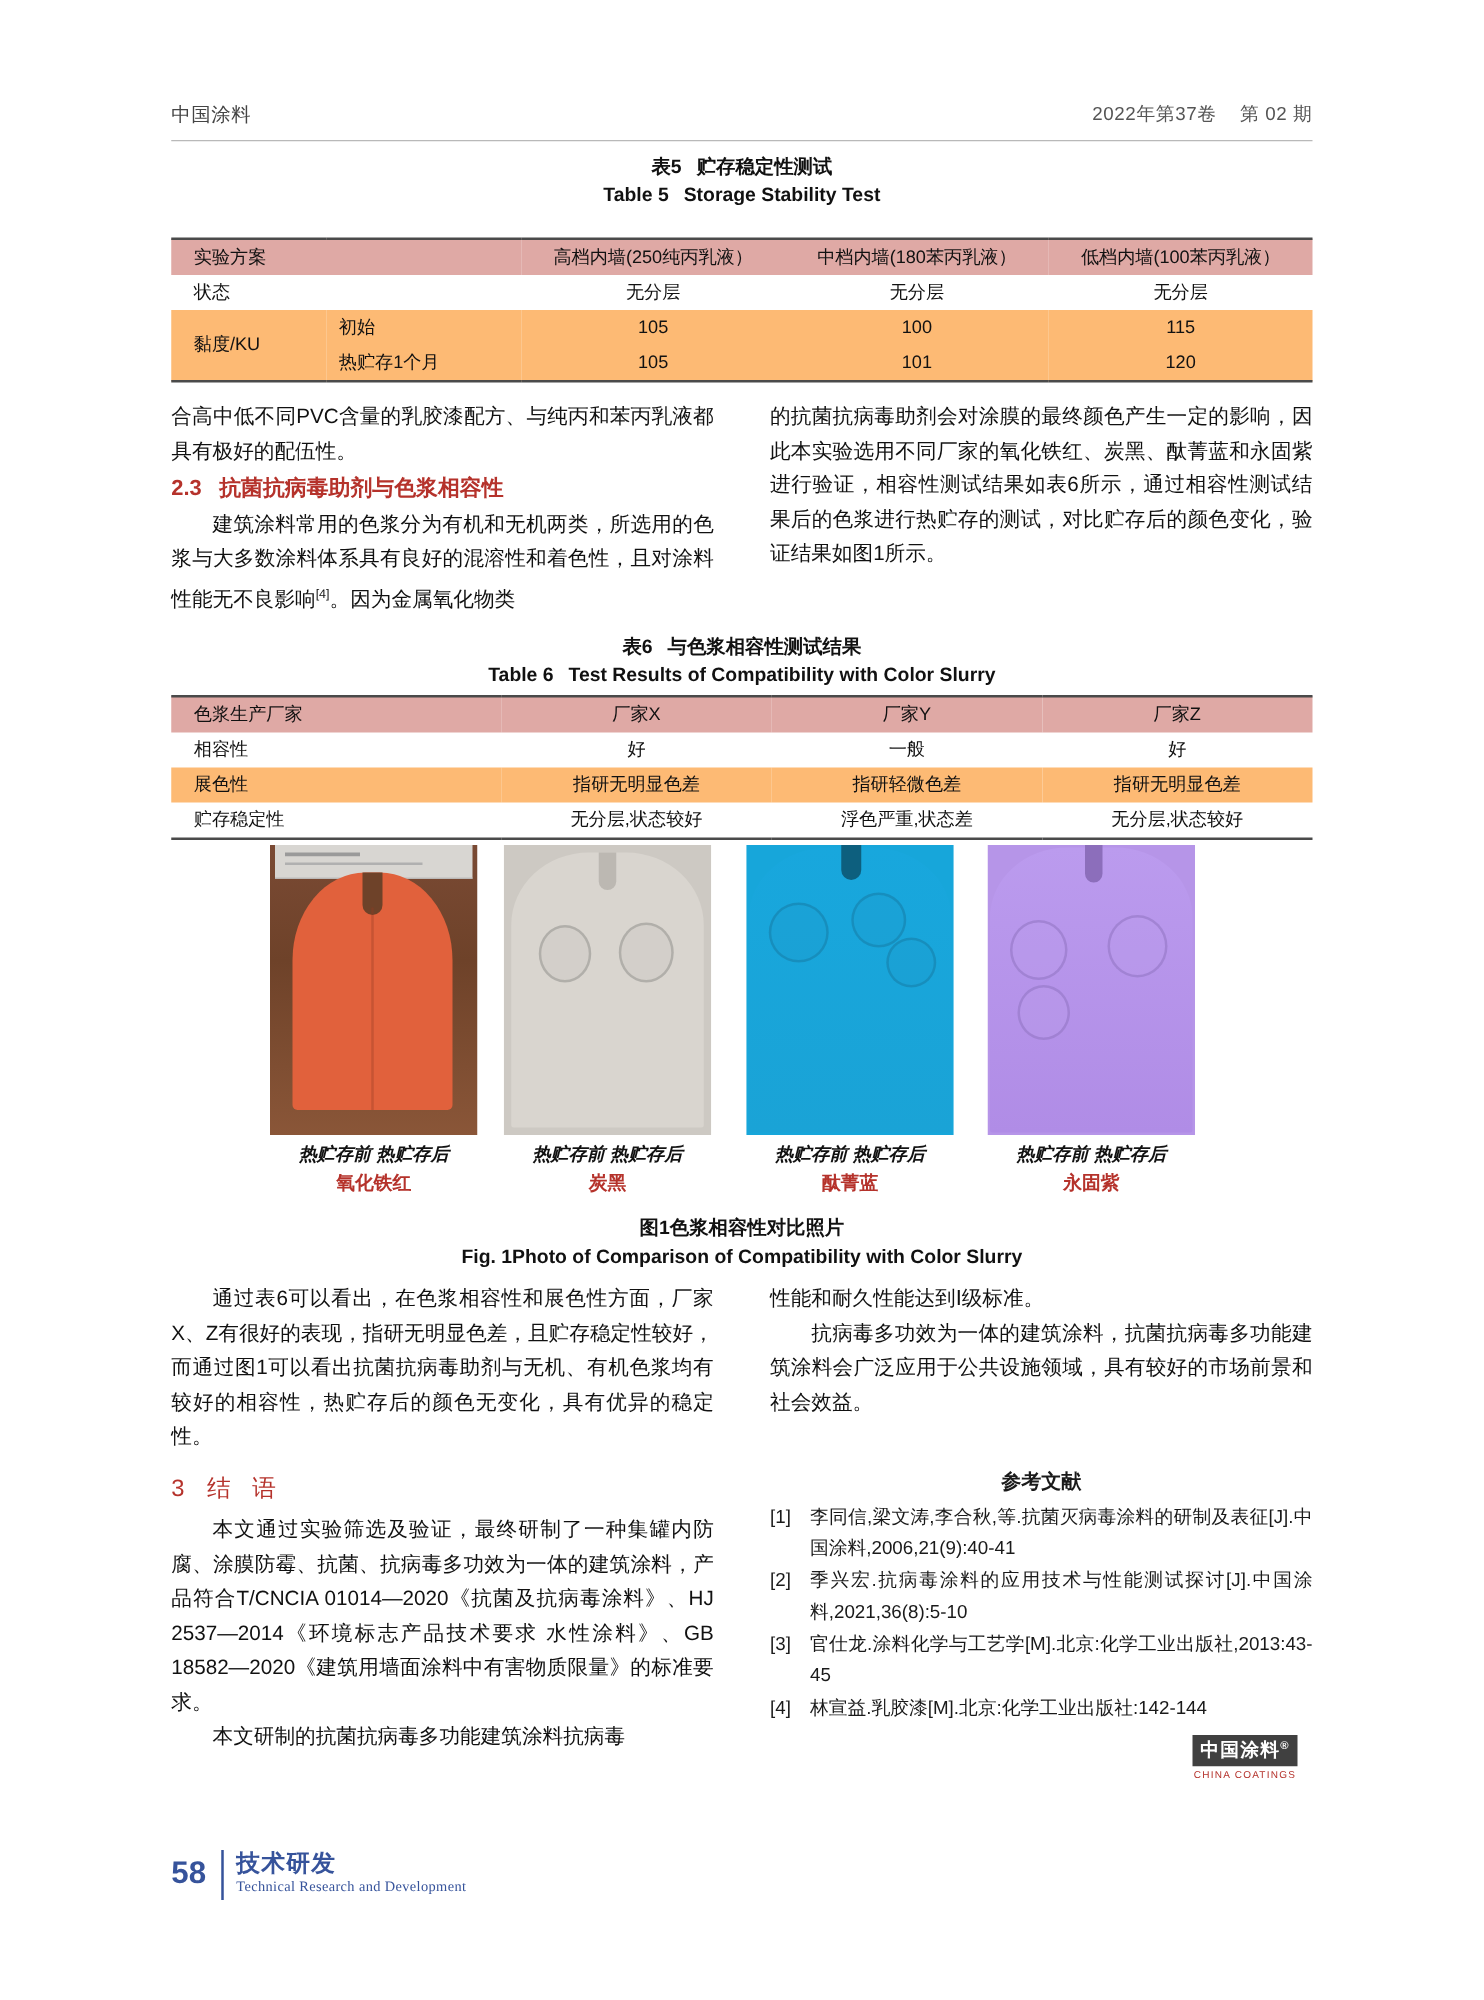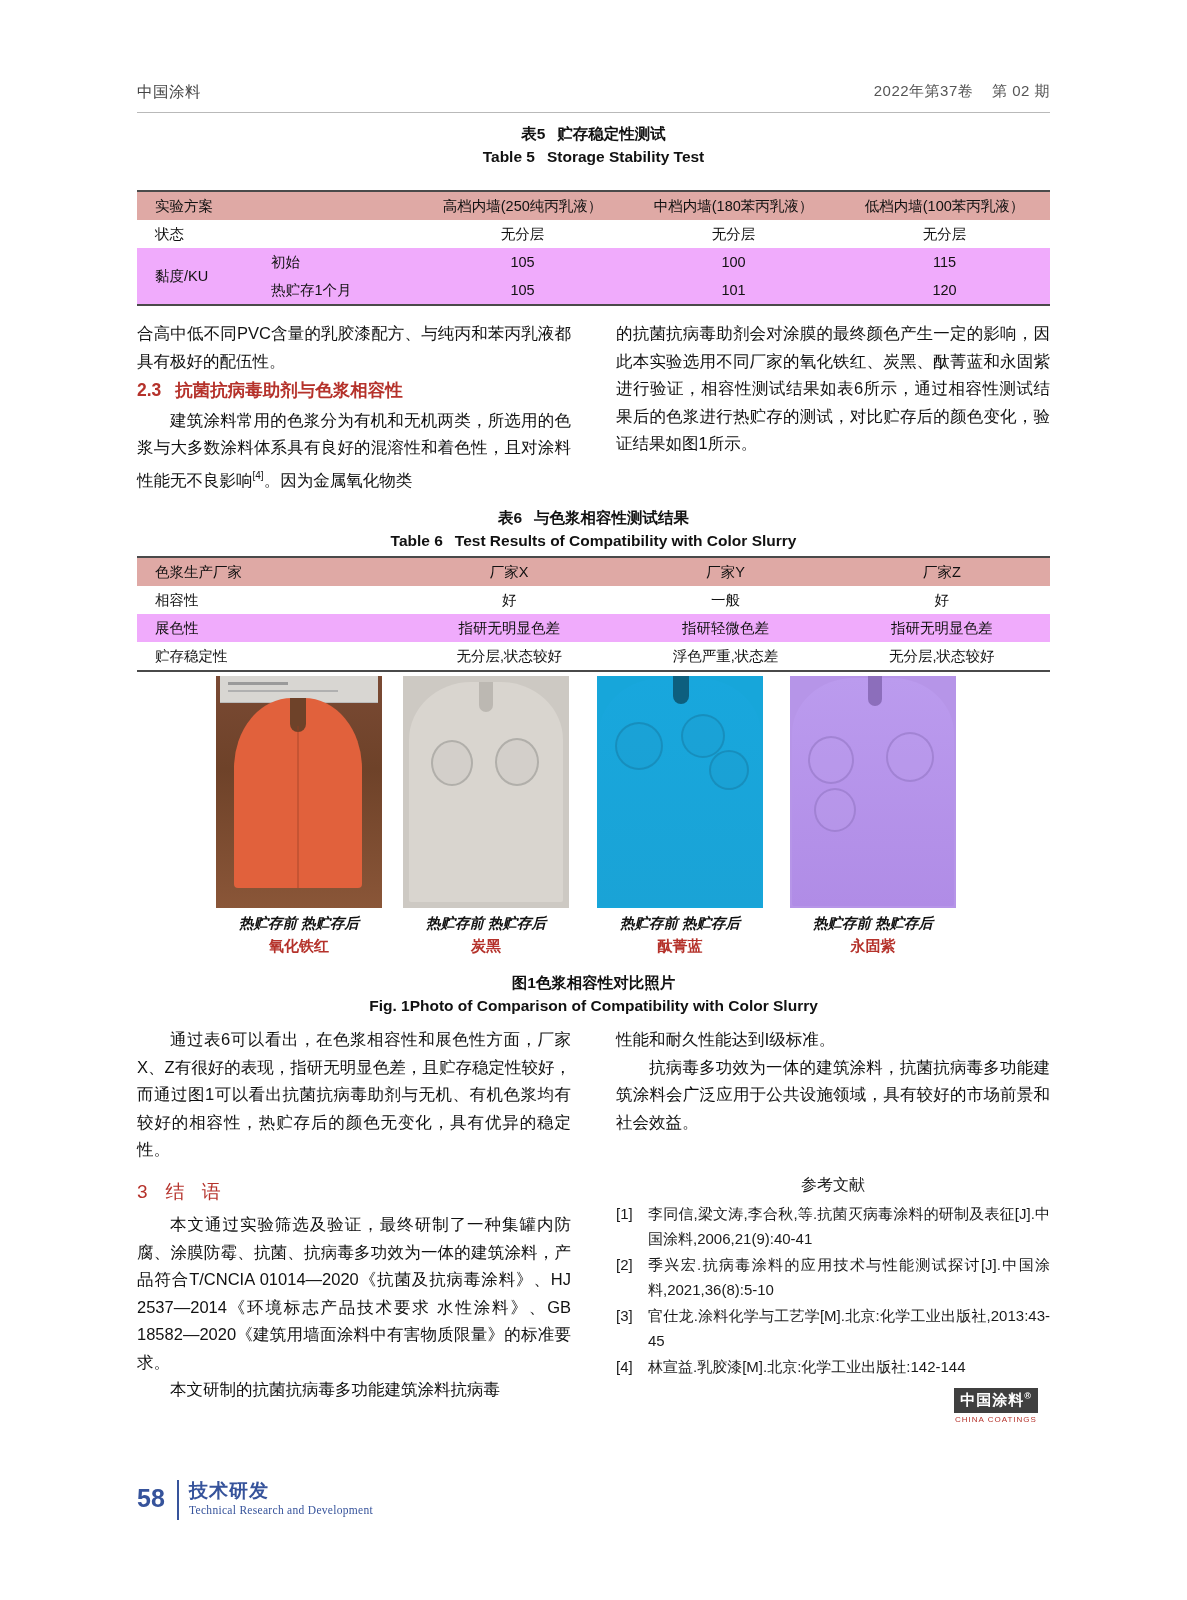--- a/index.html
+++ b/index.html
@@ -76,21 +76,21 @@
     font-size: 14.5px;
     color: #111;
   }
   table.tbl td {
     padding: 5px 6px;
     text-align: center;
     vertical-align: middle;
     line-height: 18px;
   }
   .hdr td { background: #dfa9a5; font-weight: normal; }
-  .alt td { background: #f0abfc; }
+  .alt td { background: #fdba74; }
   .topline { border-top: 2px solid #4a4a4a; }
   .botline { border-bottom: 2px solid #4a4a4a; }
   .leftpad { text-align: left !important; padding-left: 18px !important; }
 
   
   .cols {
     position: relative;
     width: 913px;
   }
   .col {
@@ -252,21 +252,21 @@
     text-align: center;
     font-size: 15.5px;
     font-weight: bold;
     line-height: 23px;
     color: #111;
   }
 
   
   .refhead {
     text-align: center;
-    font-weight: normal;
+    font-weight: bold;
     font-size: 16px;
     margin-bottom: 5px;
   }
   .ref {
     position: relative;
     font-size: 15px;
     line-height: 25px;
     padding-left: 32px;
     margin-bottom: 1px;
     text-align: justify;

